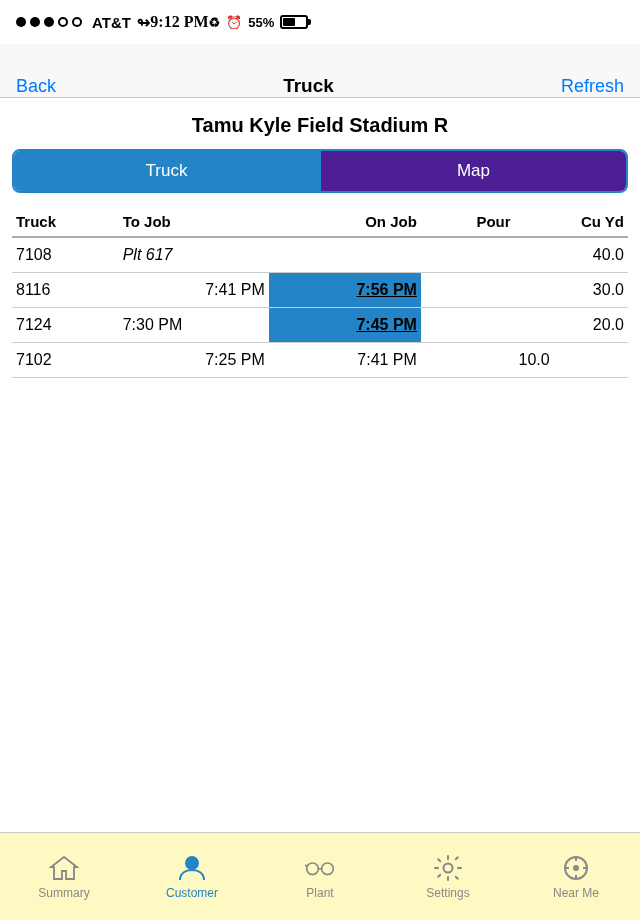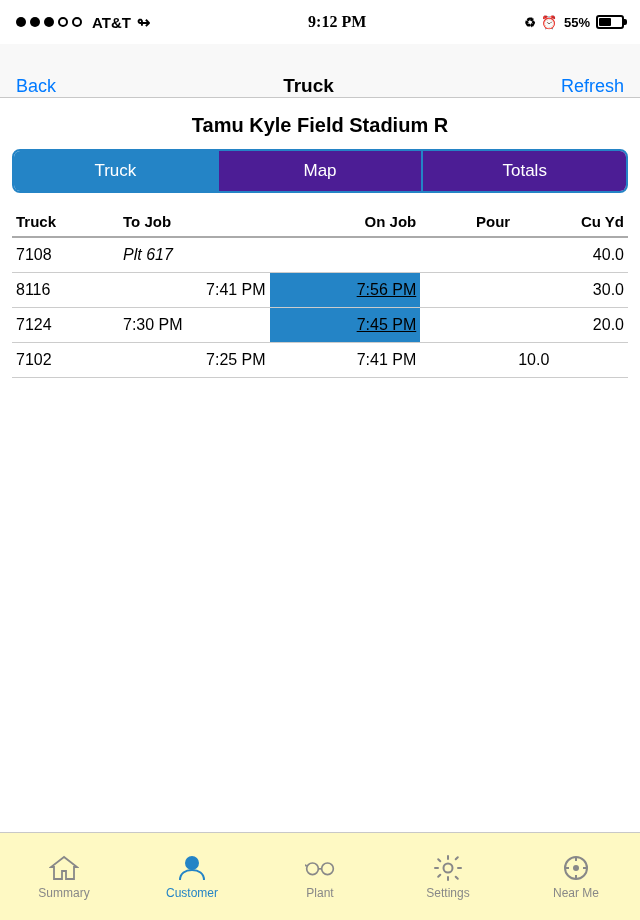--- a/index.html
+++ b/index.html
@@ -11,21 +11,21 @@
       background: #fff;
       overflow: hidden;
     }
 
     
     .status-bar {
       height: 44px;
       background: #fff;
       display: flex;
       align-items: center;
-      justify-content: space-between;
+      justify-content: flex-start;
       padding: 0 16px;
       font-size: 15px;
       font-weight: 600;
     }
     .status-left {
       display: flex;
       align-items: center;
       gap: 6px;
     }
     .dots { display: flex; gap: 4px; align-items: center; }
@@ -153,21 +153,21 @@
       padding: 8px 4px;
       border-bottom: 1px solid #ccc;
       color: #000;
       vertical-align: middle;
     }
     .cell-blue {
       background: #2484c6;
       color: #fff;
       text-decoration: underline;
       text-align: center;
-      font-weight: 400;
+      font-weight: 700;
     }
 
     
     .tab-bar {
       position: absolute;
       bottom: 0;
       left: 0;
       width: 640px;
       height: 88px;
       background: #fef9c3;
@@ -230,21 +230,20 @@
   <span class="nav-title">Truck</span>
   <button class="nav-btn">Refresh</button>
 </div>
 
 <div class="content">
   <div class="page-title">Tamu Kyle Field Stadium R</div>
 
   <div class="segment-control">
     <button class="segment-btn active">Truck</button>
     <button class="segment-btn">Map</button>
-    <button class="segment-btn">Totals</button>
   </div>
 
   <table class="data-table">
     <thead>
       <tr>
         <th>Truck</th>
         <th>To Job</th>
         <th>On Job</th>
         <th>Pour</th>
         <th>Cu Yd</th>

